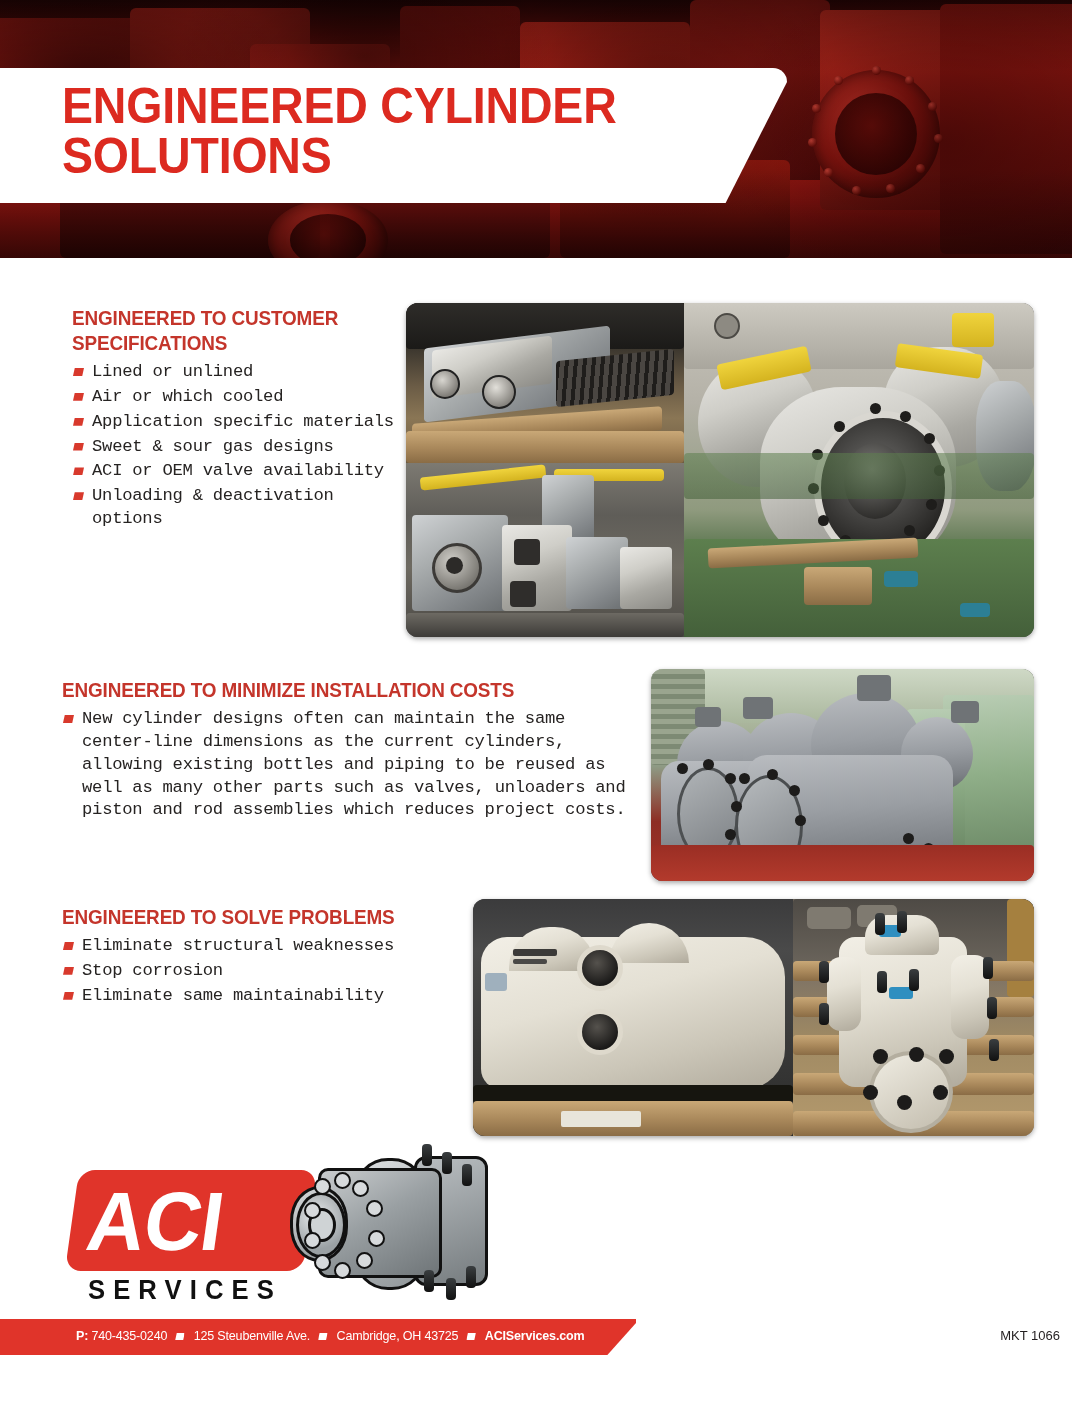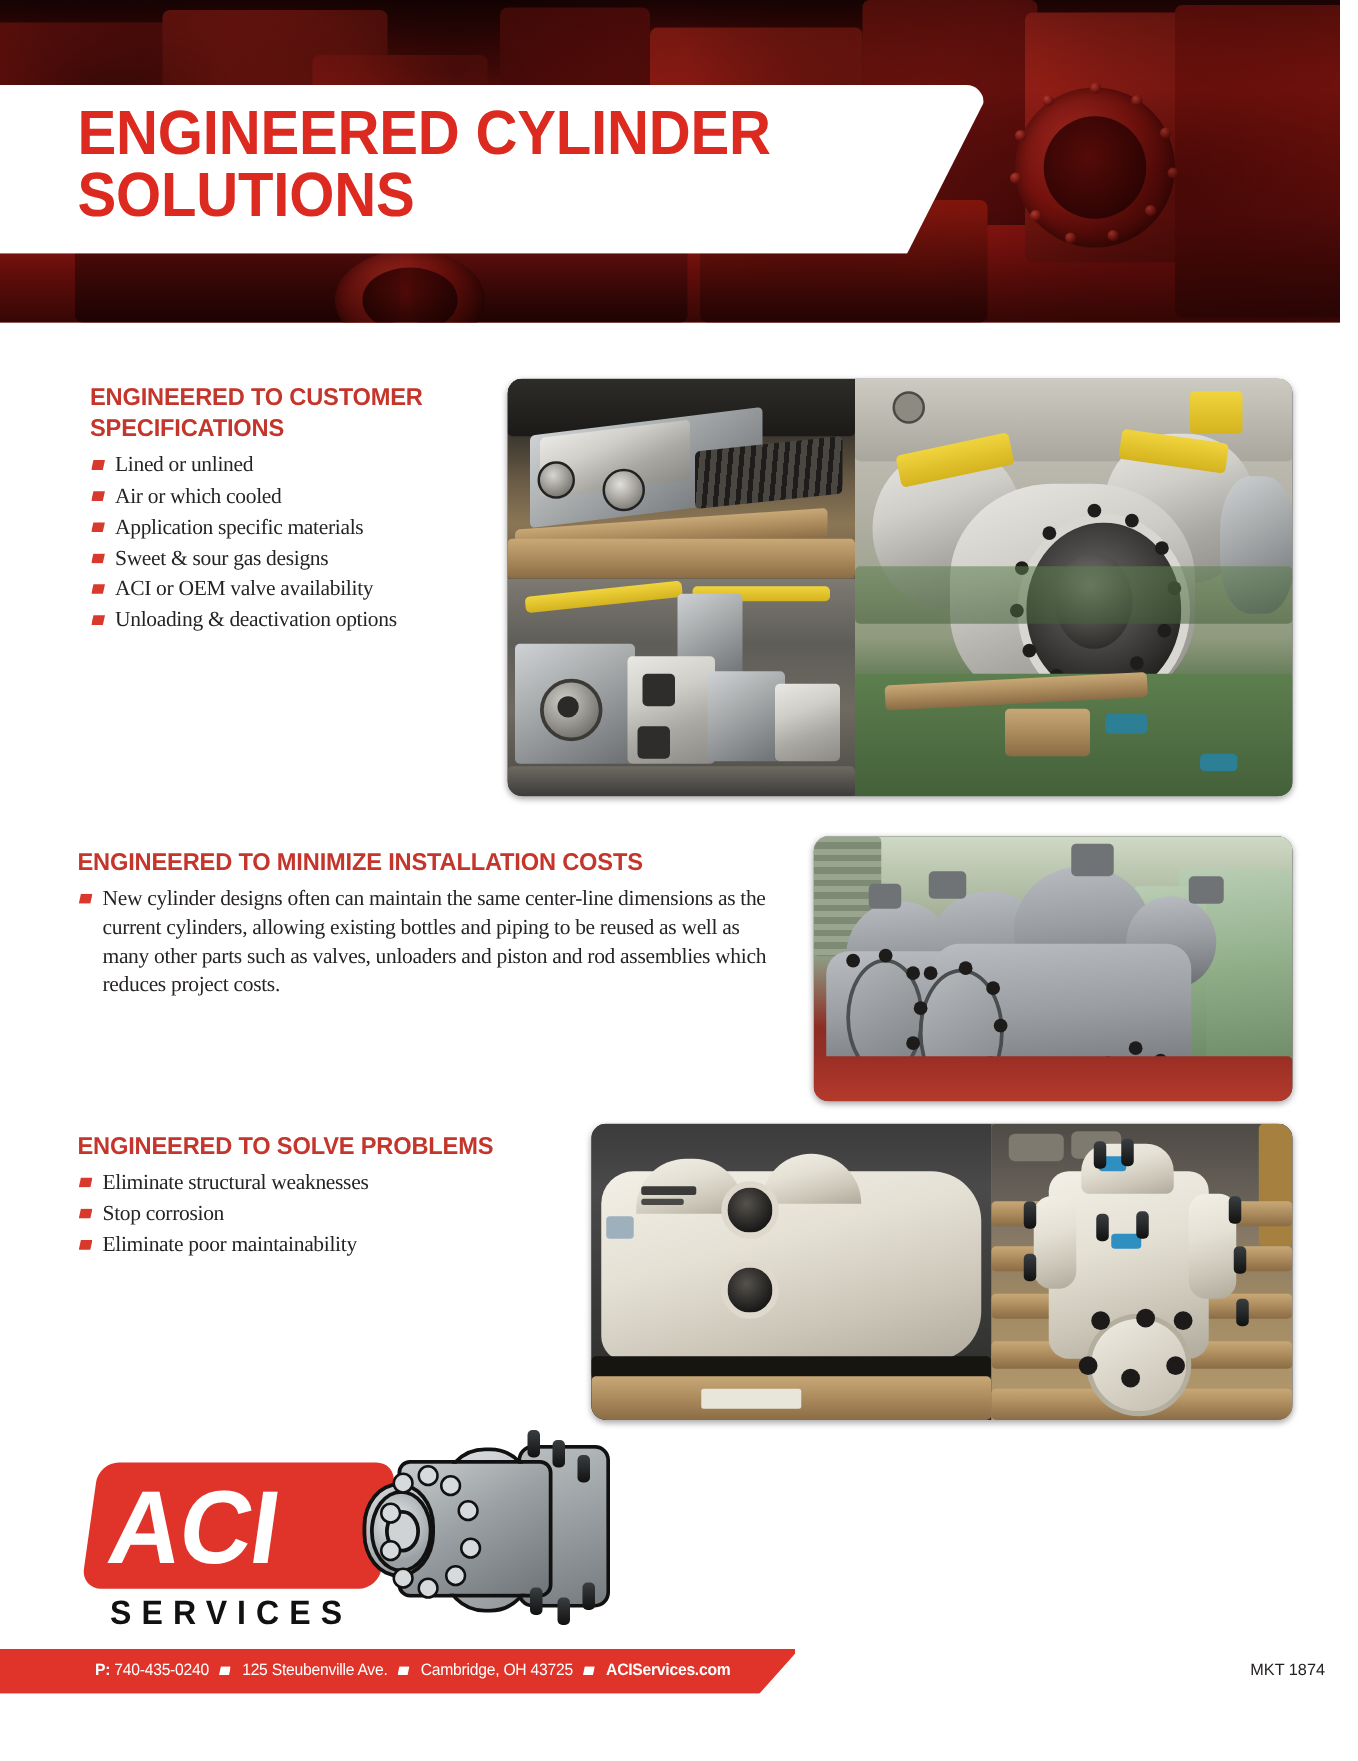--- a/index.html
+++ b/index.html
@@ -58,21 +58,21 @@
   
   .sec-head{
     color:#c4352b;font-weight:bold;font-size:19.5px;line-height:1.28;
     letter-spacing:-0.15px;margin:0 0 5px 0;
     transform:scaleX(0.97);transform-origin:left center;
   }
   ul.bul{list-style:none;margin:0;padding:0;}
   ul.bul li{
     position:relative;padding-left:20px;margin:0 0 2px 0;
     font-size:17.2px;line-height:1.33;color:#262322;
-    font-family:Liberation Serif, serif;
+    font-family:Liberation Mono, monospace;
     letter-spacing:-0.25px;
   }
   ul.bul li::before{
     content:"";position:absolute;left:1px;top:7px;width:11px;height:8px;
     background:#d8392c;
     clip-path:polygon(16% 0, 100% 0, 84% 100%, 0 100%);
   }
   .para{font-size:17.2px;line-height:1.36;letter-spacing:-0.25px;}
 
   
@@ -378,21 +378,21 @@
         <b style="left:0;top:176px;width:383px;height:36px;background:linear-gradient(180deg,#9a2e24,#b33a2c);"></b>
       </div>
     </div>
   </div>
 
   <div id="sec3">
     <div class="sec-head">ENGINEERED TO SOLVE PROBLEMS</div>
     <ul class="bul">
       <li>Eliminate structural weaknesses</li>
       <li>Stop corrosion</li>
-      <li>Eliminate poor maintainability</li>
+      <li>Eliminate same maintainability</li>
     </ul>
   </div>
 
   <div class="card g3">
     <div class="shot p-l">
       <div class="ph phE">
         <div class="sky"></div>
         <b class="whitecyl" style="left:8px;top:38px;width:304px;height:152px;border-radius:26px 40px 40px 20px;"></b>
         <b class="whitecyl" style="left:36px;top:28px;width:86px;height:44px;border-radius:40px 40px 0 0;"></b>
         <b class="whitecyl" style="left:136px;top:24px;width:80px;height:40px;border-radius:40px 40px 0 0;"></b>
@@ -481,15 +481,15 @@
   <div class="foottext">
     <span class="b">P:</span>
     <span>740-435-0240</span>
     <span class="fsep"></span>
     <span>125 Steubenville Ave.</span>
     <span class="fsep"></span>
     <span>Cambridge, OH 43725</span>
     <span class="fsep"></span>
     <span class="b">ACIServices.com</span>
   </div>
-  <div class="mkt">MKT 1874</div>
+  <div class="mkt">MKT 1066</div>
 
 </div>
 
 </body></html>

